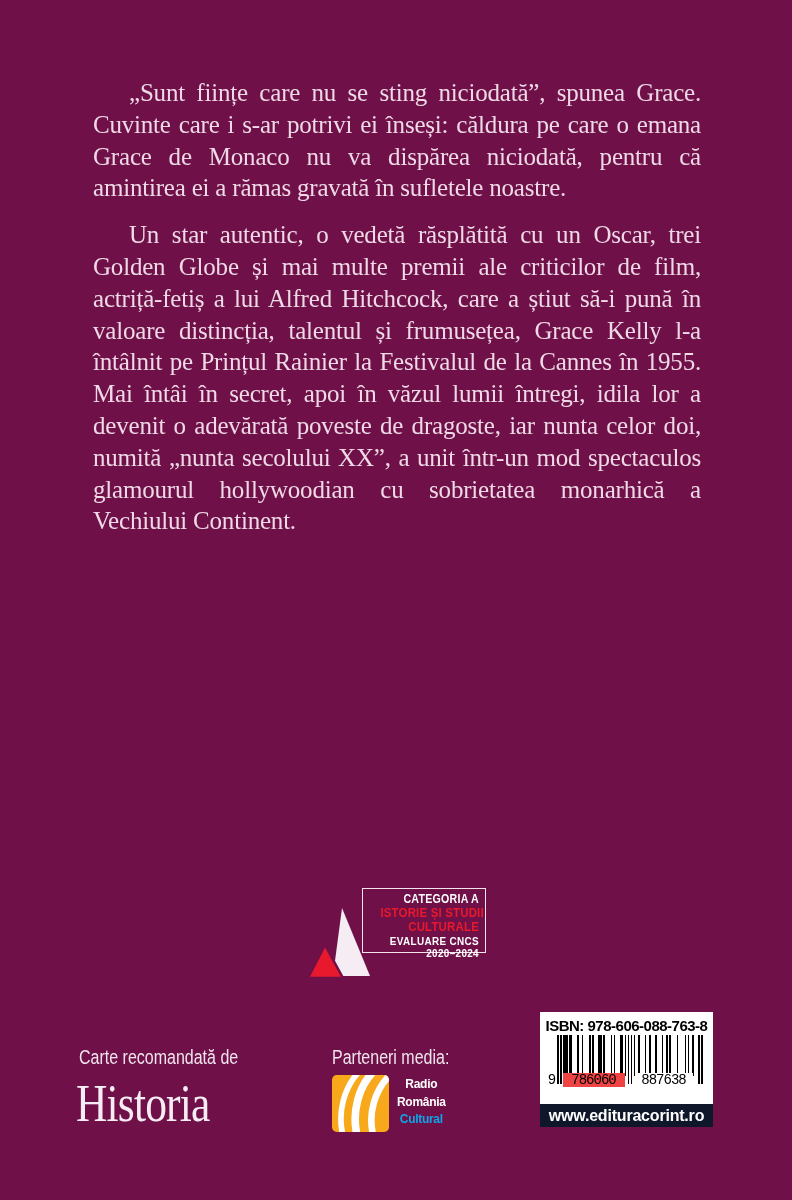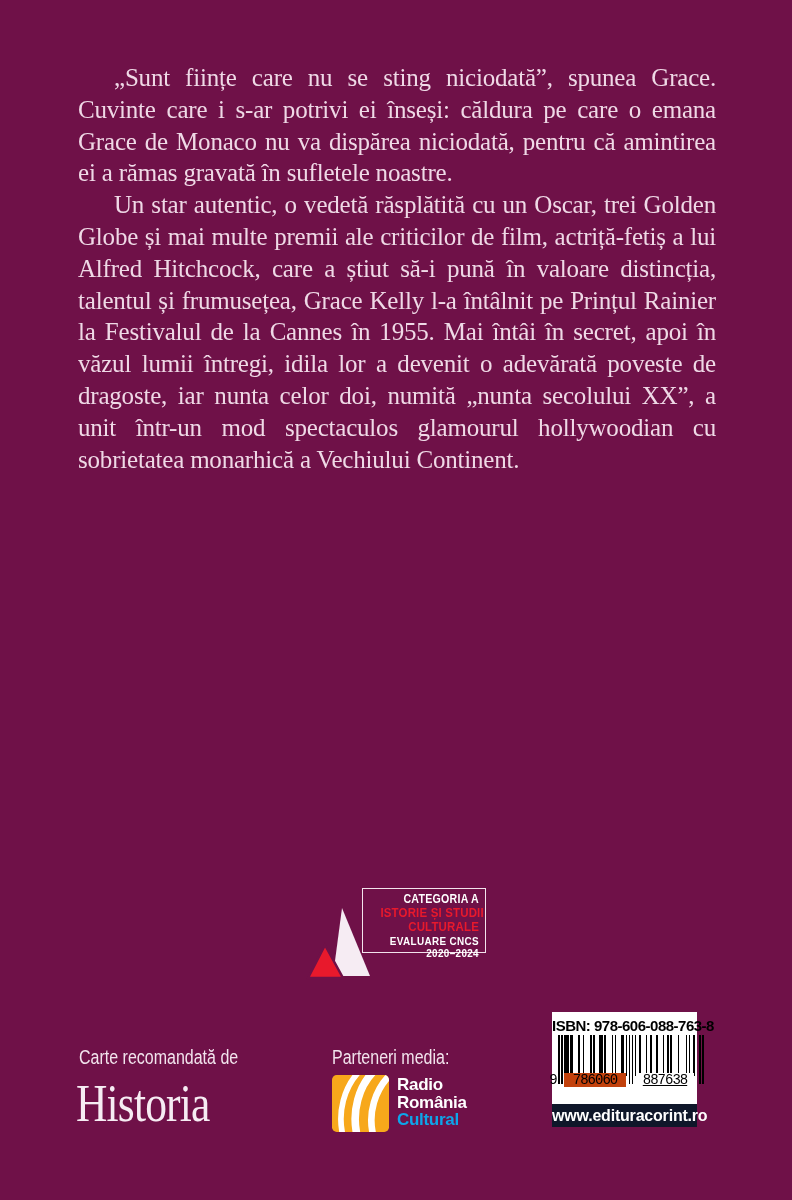--- a/index.html
+++ b/index.html
@@ -8,21 +8,21 @@
     background:#6F1148;
     font-family:"Liberation Sans",sans-serif;
   }
   
   .blurb{
     position:absolute;left:78px;top:62px;width:638px;
     font-family:"Liberation Serif",serif;
     font-size:25px;line-height:31.8px;letter-spacing:-0.2px;
     color:#EFD9E6;text-align:justify;
   }
-  .blurb p{margin:0;text-indent:36px;}
+  .blurb p{margin:15px;text-indent:36px;}
   
   .cncs-triangle{position:absolute;left:300px;top:902px;width:80px;height:80px;}
   .cncs-box{
     position:absolute;left:362px;top:888px;width:116px;height:60px;
     border:1.5px solid #F3E4ED;text-align:right;padding:3px 6px 0 0;
   }
   .cncs-cat{font-size:12.5px;font-weight:bold;color:#FFFFFF;line-height:14px;letter-spacing:.3px;
     transform:scaleX(.85);transform-origin:100% 50%;white-space:nowrap;}
   .cncs-field{font-size:13.5px;font-weight:bold;color:#E8192C;line-height:13.5px;letter-spacing:.2px;
     transform:scaleX(.85);transform-origin:100% 50%;white-space:nowrap;}
@@ -38,40 +38,40 @@
   .rec-label{left:79px;}
   .partners-label{left:332px;}
   .historia{
     position:absolute;left:76px;top:1077px;
     font-family:"Liberation Serif",serif;font-size:53px;line-height:53px;
     color:#F6ECF3;letter-spacing:-1px;
     transform:scaleX(.82);transform-origin:0 0;white-space:nowrap;
   }
   .radio-logo{position:absolute;left:332px;top:1075px;width:160px;height:58px;}
   .radio-icon{position:absolute;left:0;top:0;width:57px;height:57px;}
-  .radio-text{position:absolute;left:65px;top:1px;font-weight:bold;font-size:17px;line-height:17.5px;
-    letter-spacing:-0.3px;color:#FFFFFF;white-space:nowrap;}
+  .radio-text{position:absolute;left:65px;top:1px;font-weight:bold;font-size:12px;line-height:17.5px;
+    letter-spacing:-0.3px;color:#FFFFFF;white-space:nowrap;text-align:center;}
   .radio-text .orange{color:#0ea5e9;}
   
-  .isbn-block{position:absolute;left:552px;top:1012px;width:145px;}
+  .isbn-block{position:absolute;left:540px;top:1012px;width:173px;}
   .isbn-white{background:#FFFFFF;height:92px;position:relative;}
   .isbn-label{
     padding-top:5px;text-align:center;color:#000;
     font-weight:bold;font-size:15px;letter-spacing:-0.5px;white-space:nowrap;
   }
   .barcode-wrap{position:relative;width:152px;height:52px;margin:1px auto 0;}
   .barcode-wrap svg{position:absolute;left:6px;top:0;}
   .bc-digits span{
     position:absolute;bottom:0;height:14px;
     font-family:"Liberation Mono",monospace;font-size:14px;line-height:14px;color:#000;
     text-align:center;letter-spacing:-1px;
   }
   .d-lead{left:-4px;width:10px;}
-  .d-left{left:12px;width:62px;background:#c2410c;}
-  .d-right{left:84px;width:58px;background:#fff;text-decoration:underline;}
+  .d-left{left:12px;width:62px;background:#ef4444;}
+  .d-right{left:84px;width:58px;background:#fff;}
   .isbn-site{
     background:#0f172a;height:23px;line-height:23px;text-align:center;
     color:#FFFFFF;font-weight:bold;font-size:16px;letter-spacing:-0.2px;white-space:nowrap;
   }
 </style>
 </head>
 <body>
 
 <div class="cover">
 

